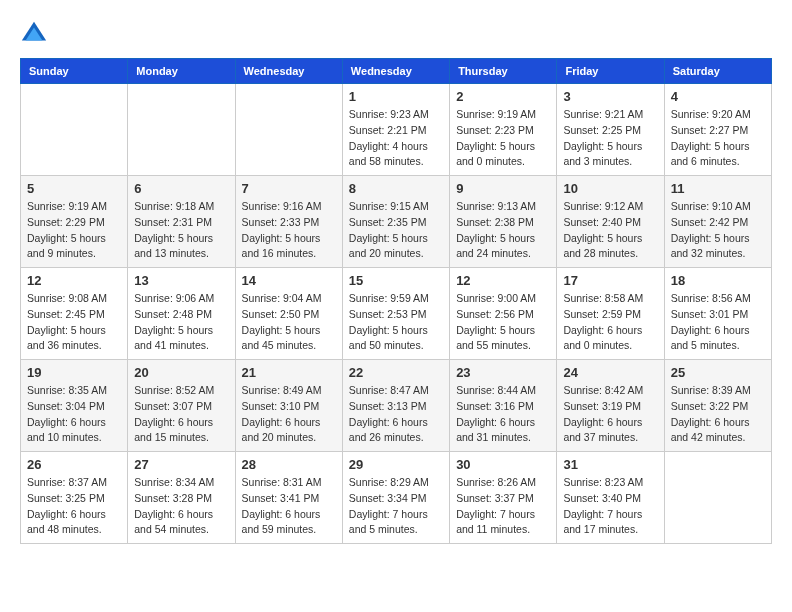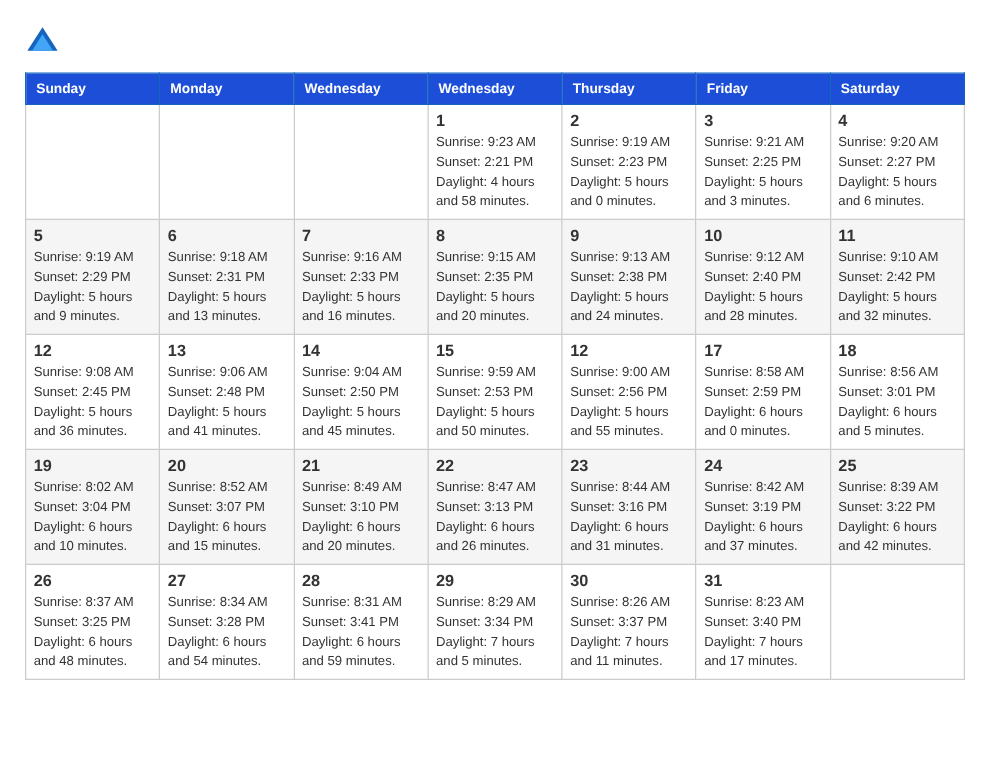--- a/index.html
+++ b/index.html
@@ -258,21 +258,21 @@
           <span class="day-number">18</span>
           <div class="day-info">Sunrise: 8:56 AM
 Sunset: 3:01 PM
 Daylight: 6 hours
 and 5 minutes.</div>
         </td>
       </tr>
       <tr>
         <td>
           <span class="day-number">19</span>
-          <div class="day-info">Sunrise: 8:02 AM
+          <div class="day-info">Sunrise: 8:35 AM
 Sunset: 3:04 PM
 Daylight: 6 hours
 and 10 minutes.</div>
         </td>
         <td>
           <span class="day-number">20</span>
           <div class="day-info">Sunrise: 8:52 AM
 Sunset: 3:07 PM
 Daylight: 6 hours
 and 15 minutes.</div>

